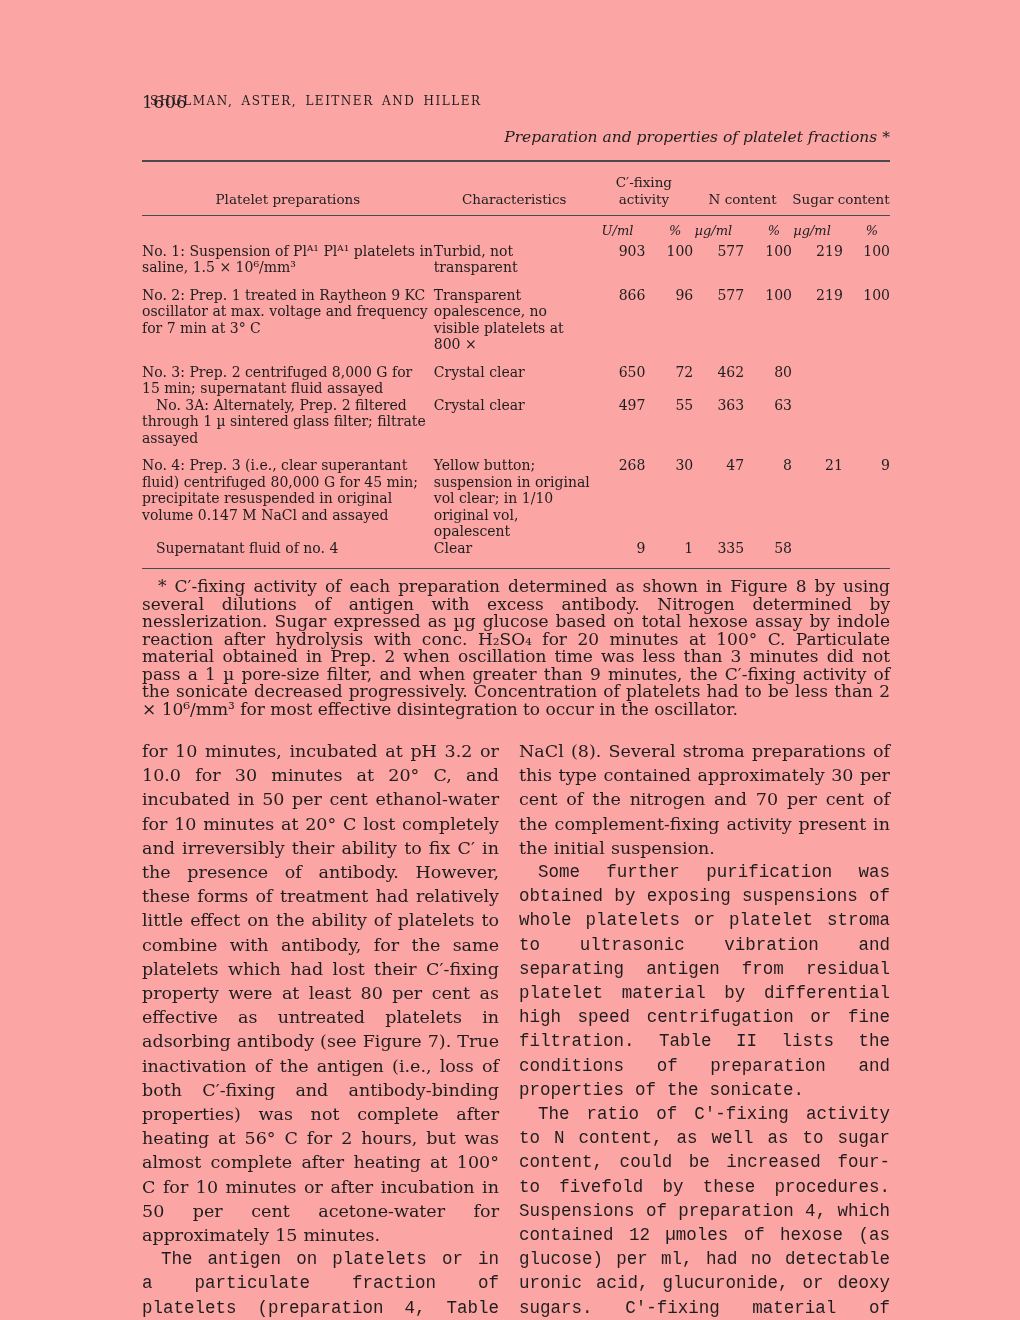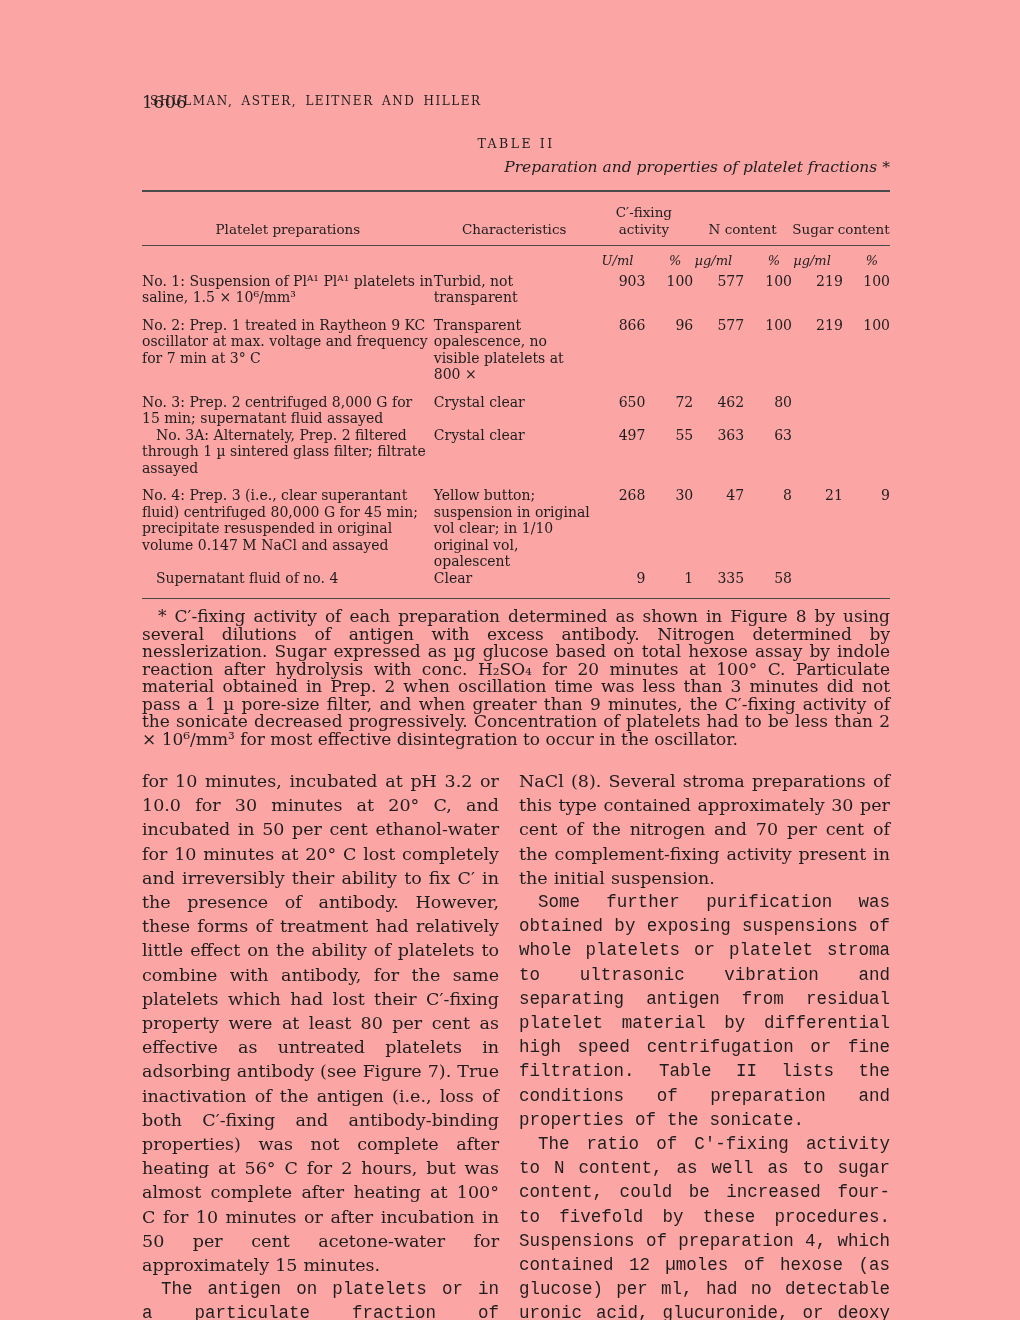--- a/index.html
+++ b/index.html
@@ -113,21 +113,20 @@
 <body>
 
 <div class="page">
   <div class="content">
 
     <div class="running-header">
       <span class="page-num">1606</span>
       <span class="running-head">SHULMAN, ASTER, LEITNER AND HILLER</span>
     </div>
 
-    <div class="table-label">TABLE II</div>
     <div class="table-caption">Preparation and properties of platelet fractions *</div>
 
     <table class="tbl">
       <colgroup>
         <col style="width:39%">
           <col style="width:21.5%">
         <col style="width:6.8%">
           <col style="width:6.4%">
         <col style="width:6.8%">
           <col style="width:6.4%">

